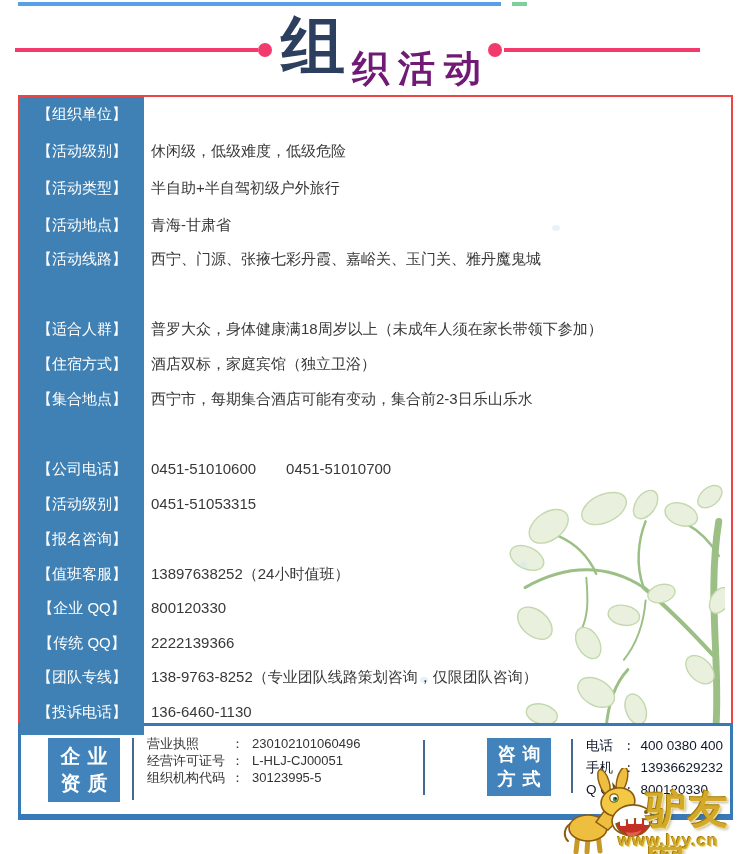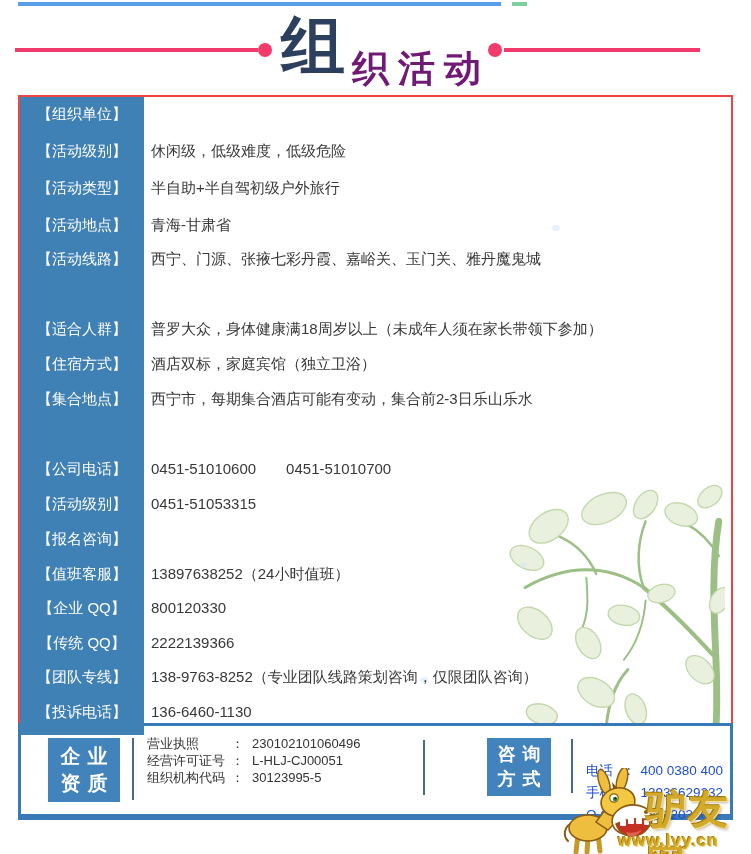--- a/index.html
+++ b/index.html
@@ -40,21 +40,21 @@
   .badge-box{position:absolute;background:#4183ba;color:#fff;display:flex;flex-direction:column;
              align-items:center;justify-content:center;font-weight:bold;}
   .badge-box span{letter-spacing:7px;margin-right:-7px;}
   .qual-badge{left:27px;top:12px;width:72px;height:64px;font-size:20px;line-height:27px;}
   .contact-badge{left:466px;top:12px;width:64px;height:58px;font-size:18px;line-height:25px;}
   .vdiv{position:absolute;width:2px;background:#46698e;}
   .qual-list{position:absolute;left:126px;top:9px;font-size:13px;color:#333;}
   .qual-list .qrow{height:17px;line-height:17px;white-space:nowrap;}
   .qlabel{display:inline-block;width:84px;}
   .qval{margin-left:8px;}
-  .contact-list{position:absolute;left:565px;top:9px;font-size:13.5px;color:#1d4ed8;margin-top:25px;}
+  .contact-list{position:absolute;left:565px;top:9px;font-size:13.5px;color:#0f172a;}
   .contact-list .crow{height:22px;line-height:22px;white-space:nowrap;}
   .clabel{display:inline-block;width:36px;}
   .cval{margin-left:5px;}
   
   .watermark{position:absolute;left:556px;top:768px;width:195px;height:86px;z-index:6;}
   .wm-name{position:absolute;left:90px;top:14px;font-size:40px;font-weight:800;
            color:#d2a92a;letter-spacing:2px;
            text-shadow:-1px -1px 0 #a67c00,1px 1px 0 #f2e08a,2px 2px 3px rgba(80,50,0,.35);}
   .wm-url{position:absolute;left:62px;top:63px;font-size:17px;font-weight:800;
           color:#d2a92a;letter-spacing:1px;

